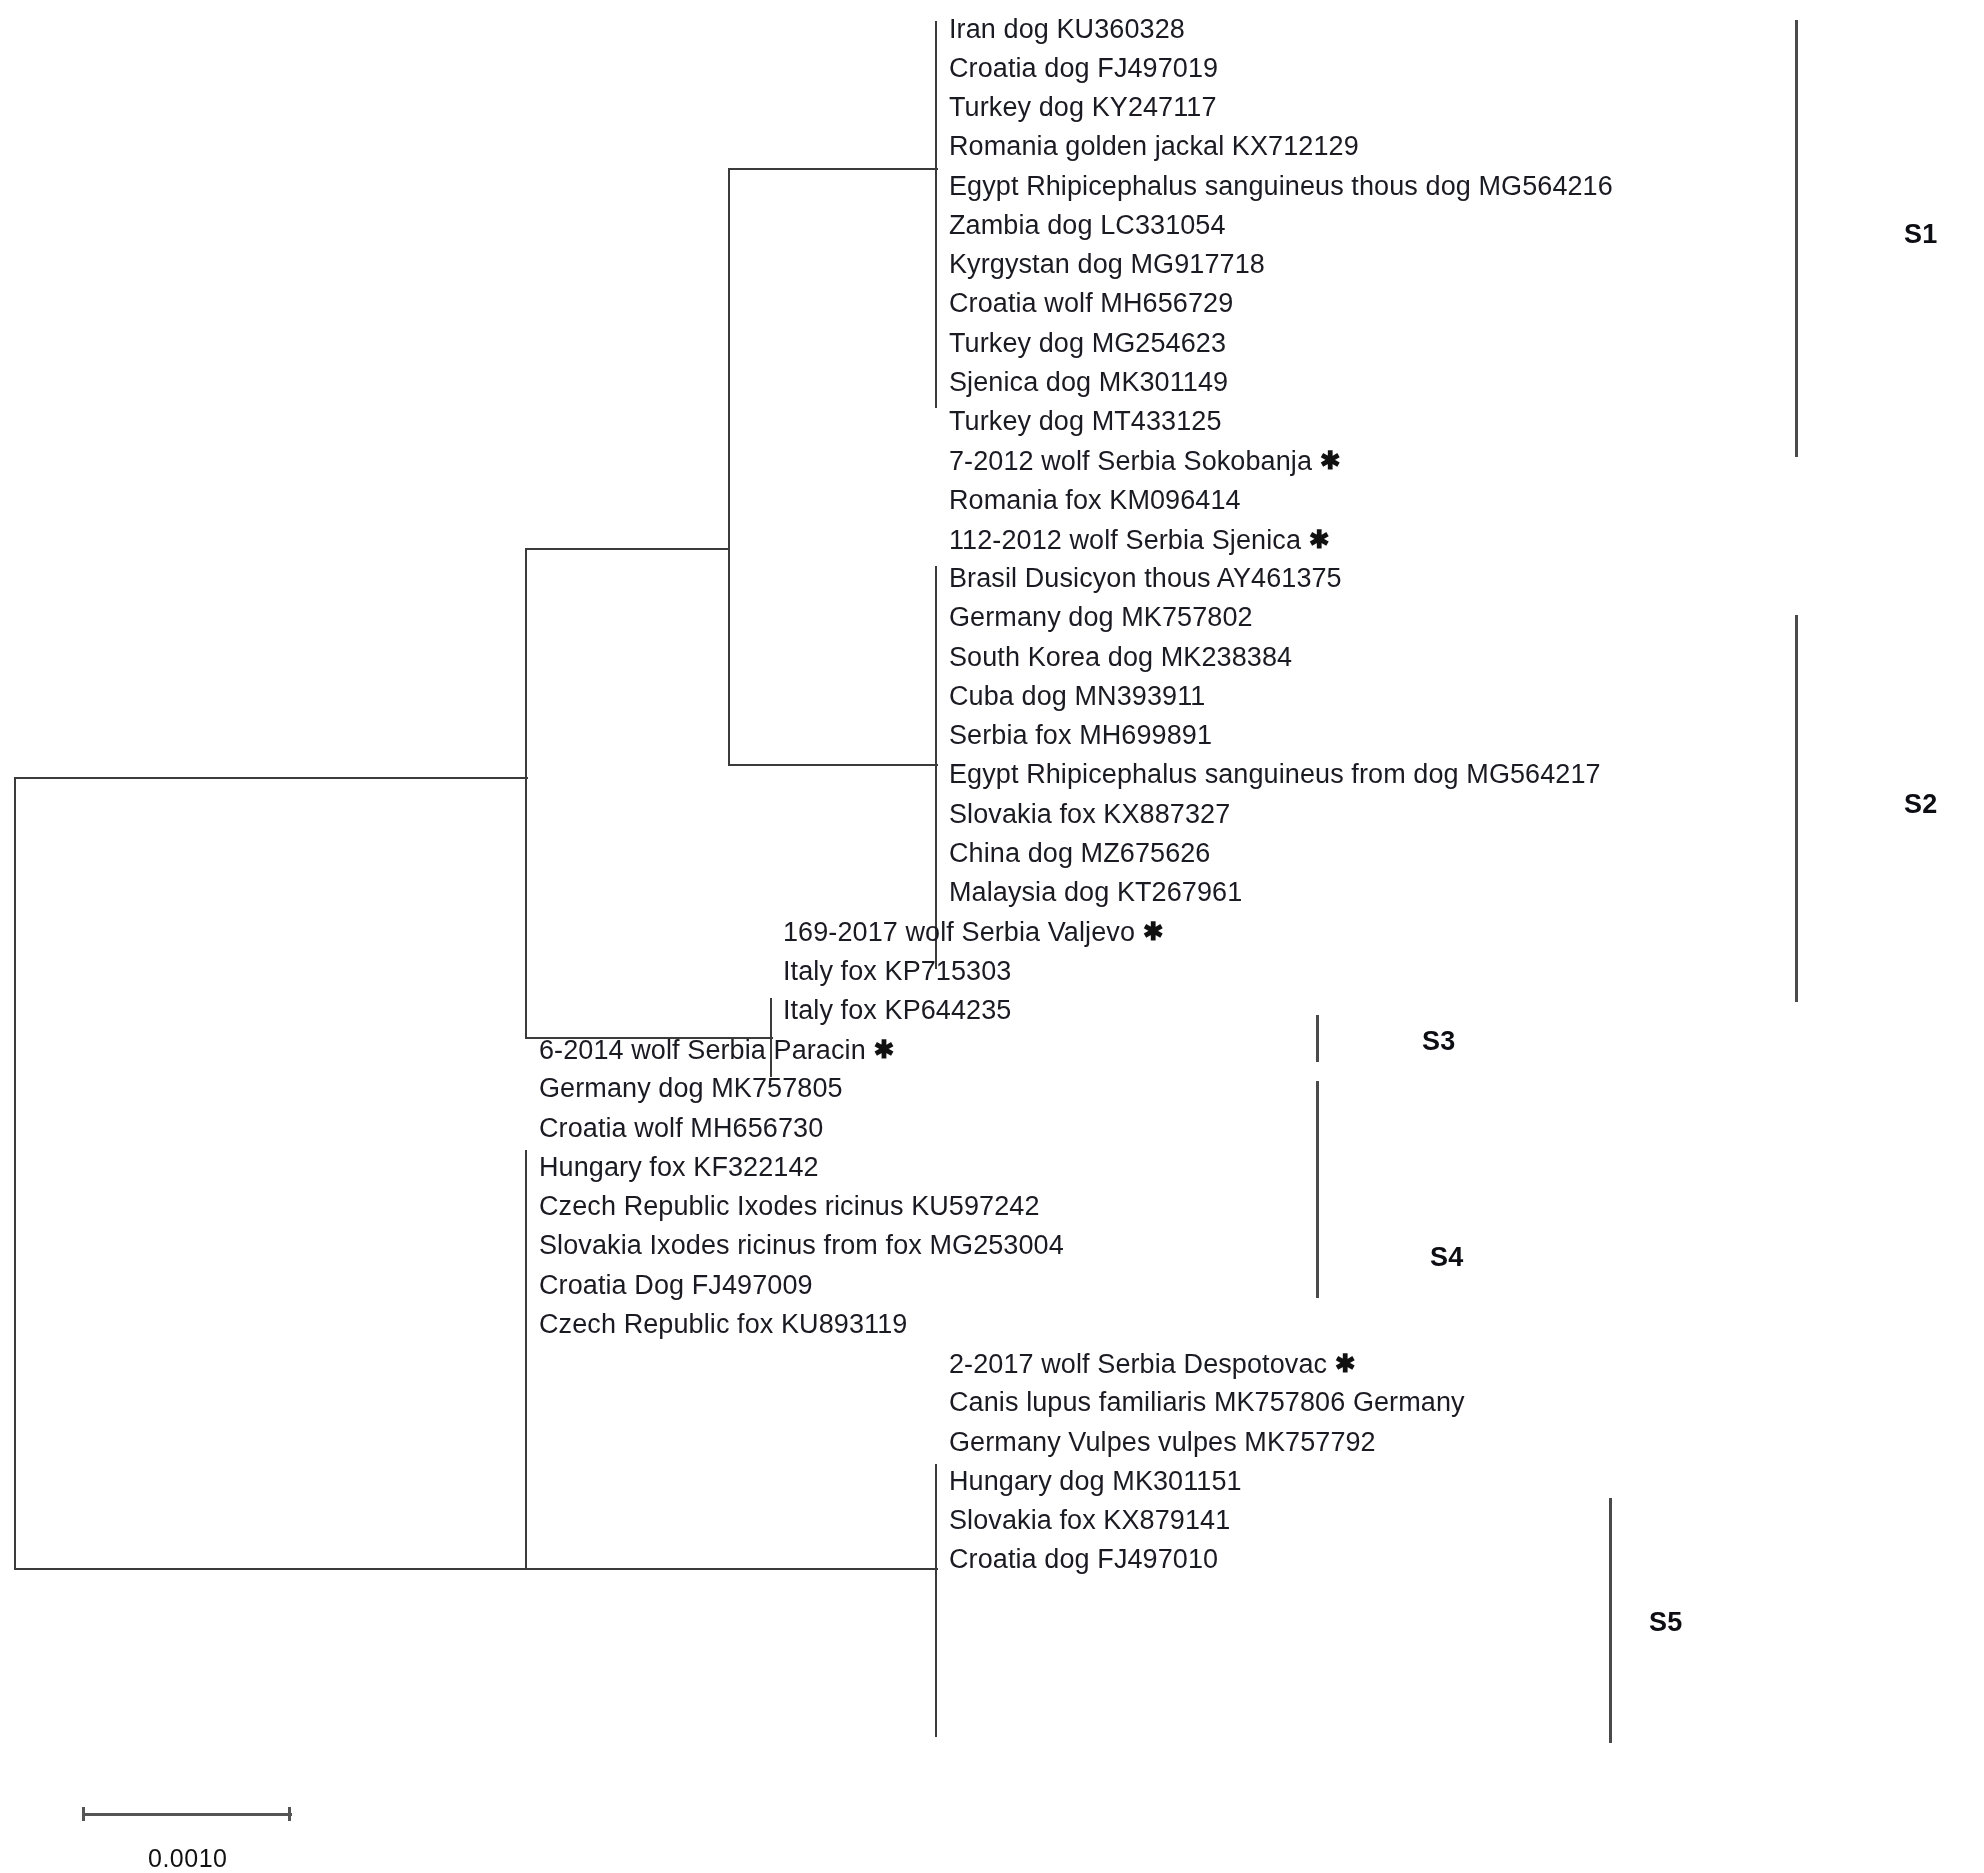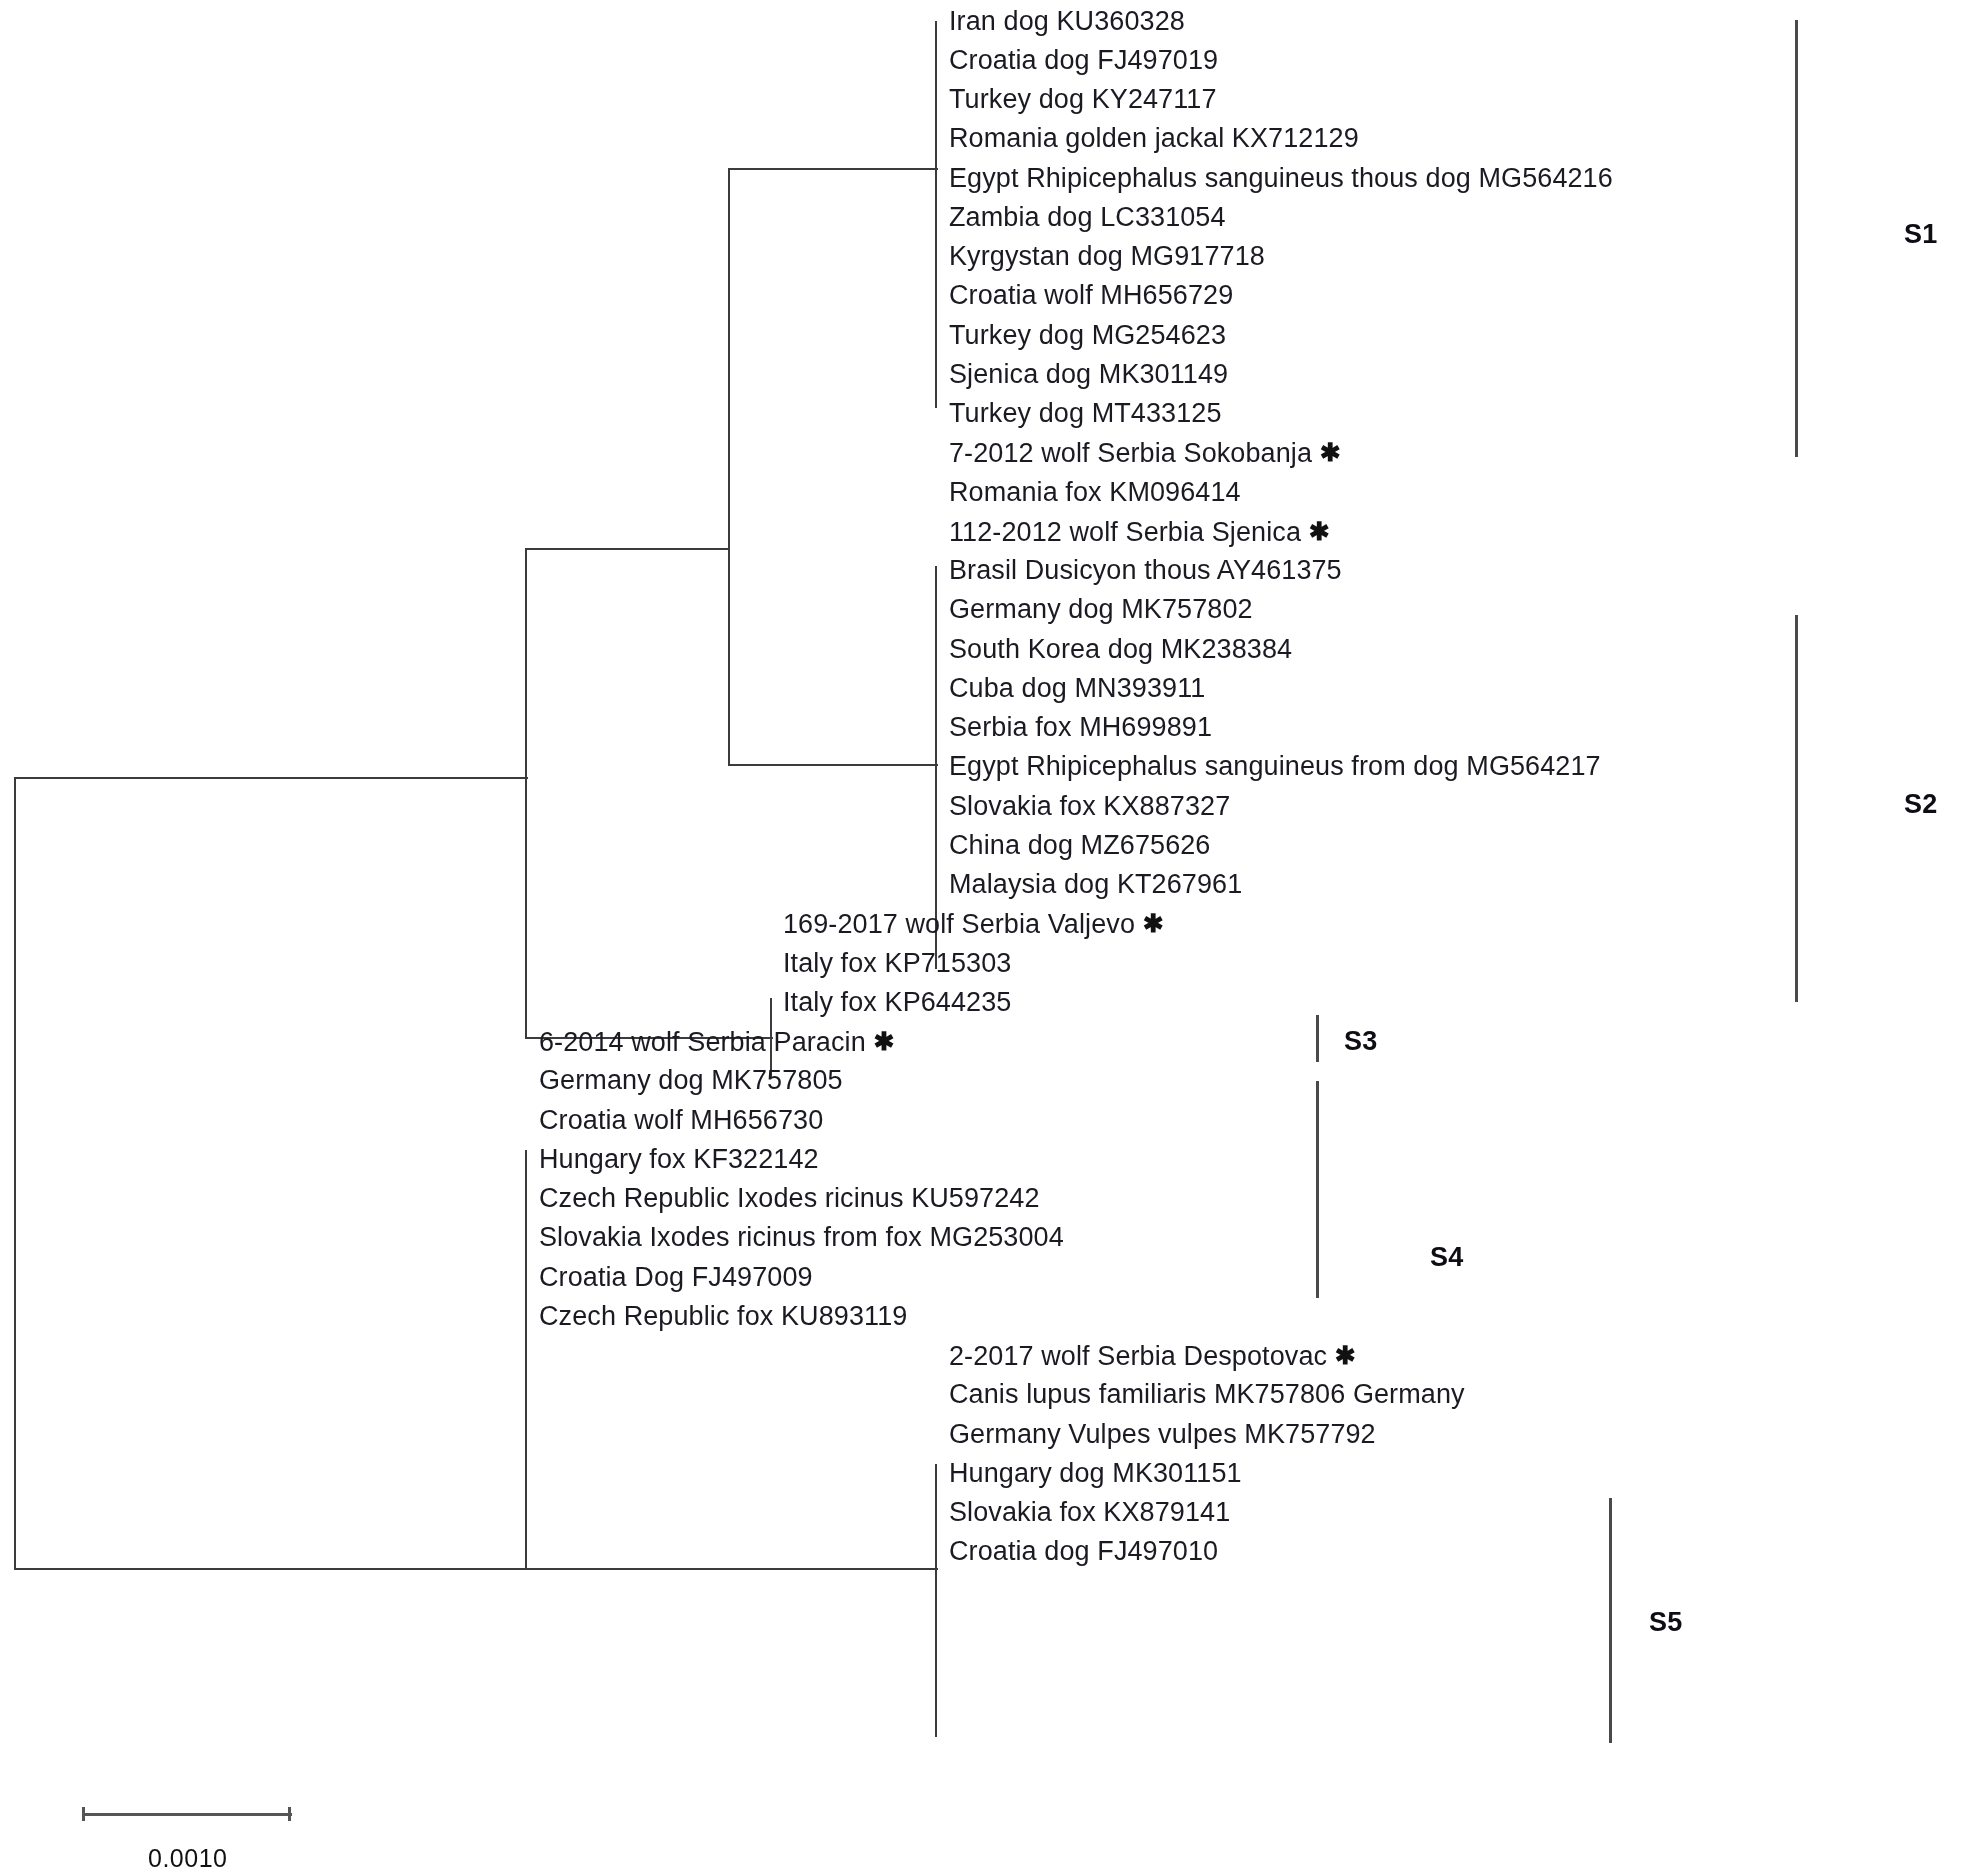--- a/index.html
+++ b/index.html
@@ -7,20 +7,21 @@
   #page{position:relative;width:1985px;height:1873px;background:#fff;overflow:hidden;}
 
   
   .taxon{
     position:absolute;
     font-size:27px;
     line-height:27px;
     color:#1a1a22;
     white-space:nowrap;
     letter-spacing:0.1px;
+    margin-top:8px;
   }
   .taxon .star{
     font-size:25px;
     font-weight:700;
     padding-left:7.6px;
     color:#111;
     vertical-align:1.1px;
   }
 
   
@@ -137,21 +138,21 @@
   </div>
 
   <div id="clade-annotations">
     <div class="bracket" style="left:1795px; top:19.6px; height:437px;"></div>
     <div class="clade-label" style="left:1904px; top:219px;">S1</div>
 
     <div class="bracket" style="left:1795px; top:615px; height:387px;"></div>
     <div class="clade-label" style="left:1904px; top:789px;">S2</div>
 
     <div class="bracket" style="left:1316px; top:1015px; height:47px;"></div>
-    <div class="clade-label" style="left:1344px; top:1026px;">S3</div>
+    <div class="clade-label" style="left:1422px; top:1026px;">S3</div>
 
     <div class="bracket" style="left:1316px; top:1081px; height:217px;"></div>
     <div class="clade-label" style="left:1422px; top:1242px;margin-left:8px;">S4</div>
 
     <div class="bracket" style="left:1609px; top:1498px; height:245px;"></div>
     <div class="clade-label" style="left:1649px; top:1607px;">S5</div>
   </div>
 
   <div id="scale-bar">
     <div id="scalebar-line" style="left:82px; top:1813px; width:210px;"></div>

